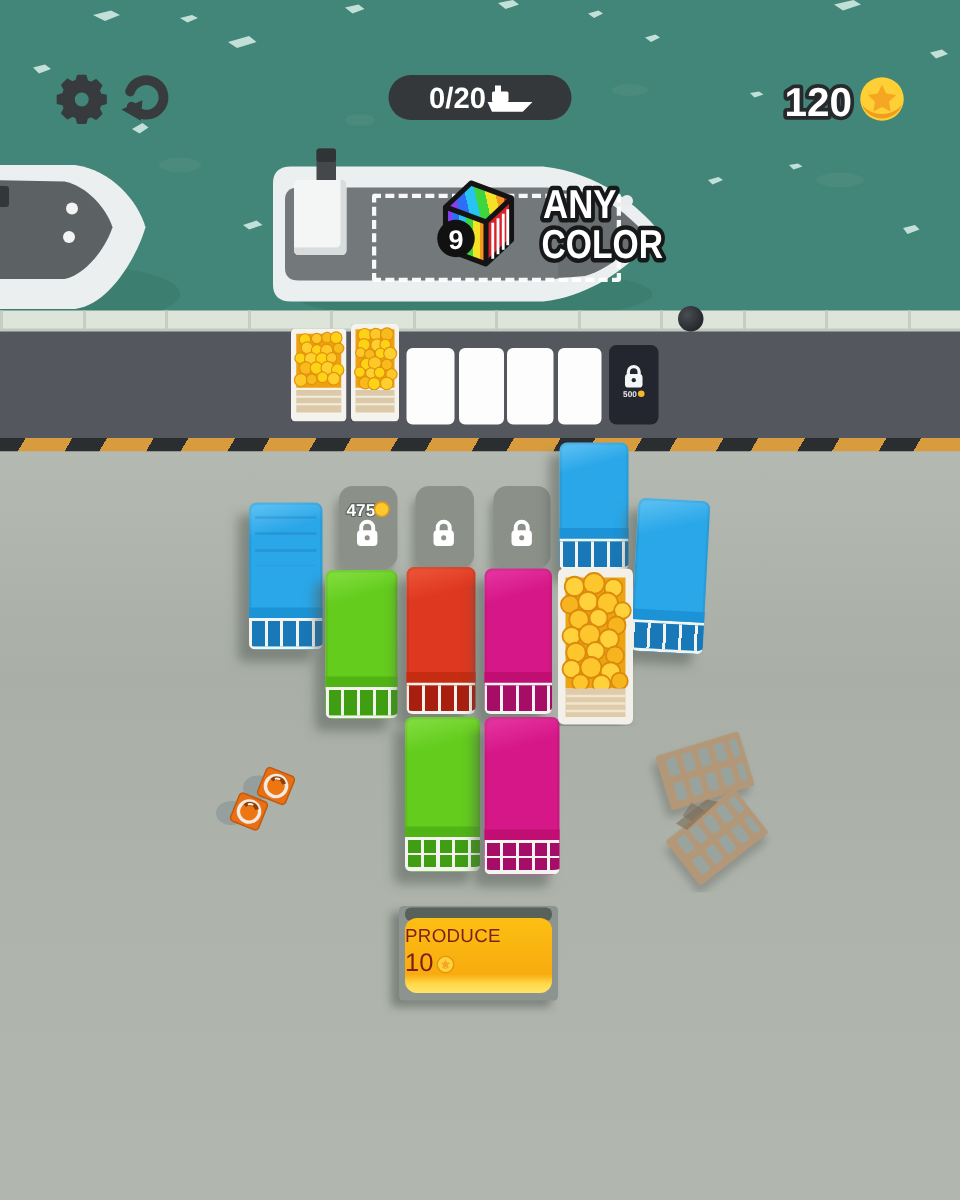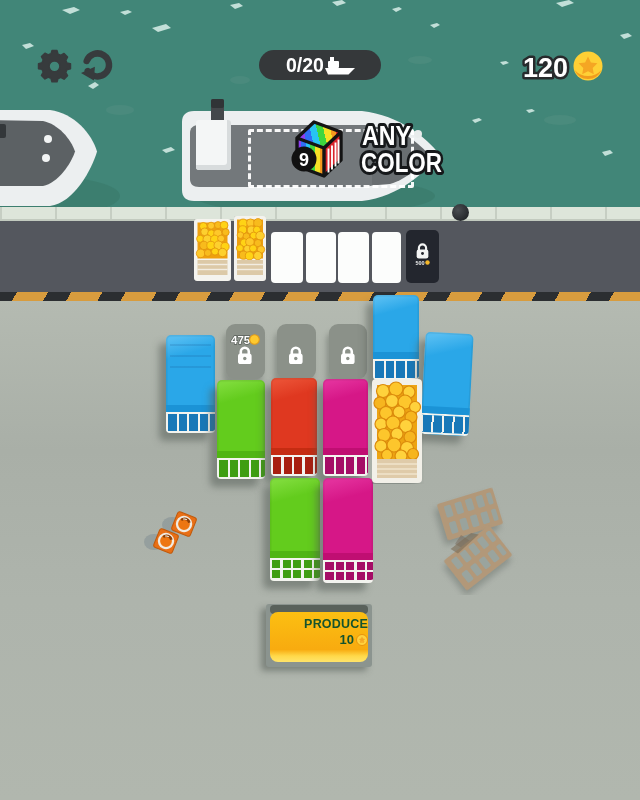--- a/index.html
+++ b/index.html
@@ -310,23 +310,23 @@
           <rect x="10" y="2" width="7" height="12" rx="1.5"></rect>
           <rect x="21" y="2" width="5" height="12" rx="1.5"></rect>
       </g>
       <path d="M-16 -24 l26 0 5 6 -28 2 z" fill="#7a6a55" opacity="0.6"></path>
     </g>
   </svg>
 
   <div class="abs" style="left:266px;top:604px;width:106px;height:63px;background:#8b948f;border-radius:3px;box-shadow:-5px 4px 6px rgba(75,83,78,0.5);"></div>
   <div class="abs" style="left:270px;top:605px;width:98px;height:9px;background:#59615b;border-radius:4px;"></div>
   <div class="abs" style="left:270px;top:612px;width:98px;height:50px;border-radius:8px;background:linear-gradient(#fcbf12 0%, #f8ab0f 75%, #ffd94a 88%, #ffe46a 100%);"></div>
-  <div class="abs" style="left:270px;top:612px;width:98px;height:50px;text-align:right;font-weight:bold;color:#14532d;">
+  <div class="abs" style="left:270px;top:612px;width:98px;height:50px;text-align:left;font-weight:normal;color:#7f1d1d;">
     <div style="font-size:12.5px;margin-top:5px;letter-spacing:0.2px;">PRODUCE</div>
-    <div style="font-size:13px;margin-top:1px;">10<svg width="12" height="12" style="vertical-align:-2px;margin-left:2px;" viewBox="0 0 12 12">
+    <div style="font-size:17px;margin-top:1px;">10<svg width="12" height="12" style="vertical-align:-2px;margin-left:2px;" viewBox="0 0 12 12">
           <circle cx="6" cy="6" r="5.5" fill="#ffd23f" stroke="#e8940b" stroke-width="1"></circle>
           <path d="M3.2 7.2 a3.2 3.2 0 0 0 5.6 0 a4.5 4.5 0 0 1 -5.6 0 Z" fill="#ef9b18"></path>
           <path d="M6 2.6 l1 2 2.2 0.3 -1.6 1.5 0.4 2.2 -2 -1 -2 1 0.4 -2.2 -1.6 -1.5 2.2 -0.3 Z" fill="#f5a623"></path>
         </svg></div>
   </div>
 
   <svg class="abs" style="left:36px;top:48px;" width="82" height="40" viewBox="0 0 82 40">
 
     <g fill="#373b3d" transform="translate(18.5,18.2) scale(0.82) translate(-17,-21)">
       <path fill-rule="evenodd" stroke="#373b3d" stroke-width="2" stroke-linejoin="round" d="M14 2 h6 l1.2 4.4 a12 12 0 0 1 3.4 1.4 l4 -2.2 4.2 4.2 -2.2 4 a12 12 0 0 1 1.4 3.4 L36.4 18 v6 l-4.4 1.2 a12 12 0 0 1 -1.4 3.4 l2.2 4 -4.2 4.2 -4 -2.2 a12 12 0 0 1 -3.4 1.4 L20 40 h-6 l-1.2 -4.4 a12 12 0 0 1 -3.4 -1.4 l-4 2.2 -4.2 -4.2 2.2 -4 a12 12 0 0 1 -1.4 -3.4 L-2.4 24 v-6 l4.4 -1.2 a12 12 0 0 1 1.4 -3.4 l-2.2 -4 L5.4 5.2 l4 2.2 a12 12 0 0 1 3.4 -1.4 Z M17 14.5 a6.7 6.7 0 1 0 0 13.4 a6.7 6.7 0 0 0 0 -13.4 Z"></path>

